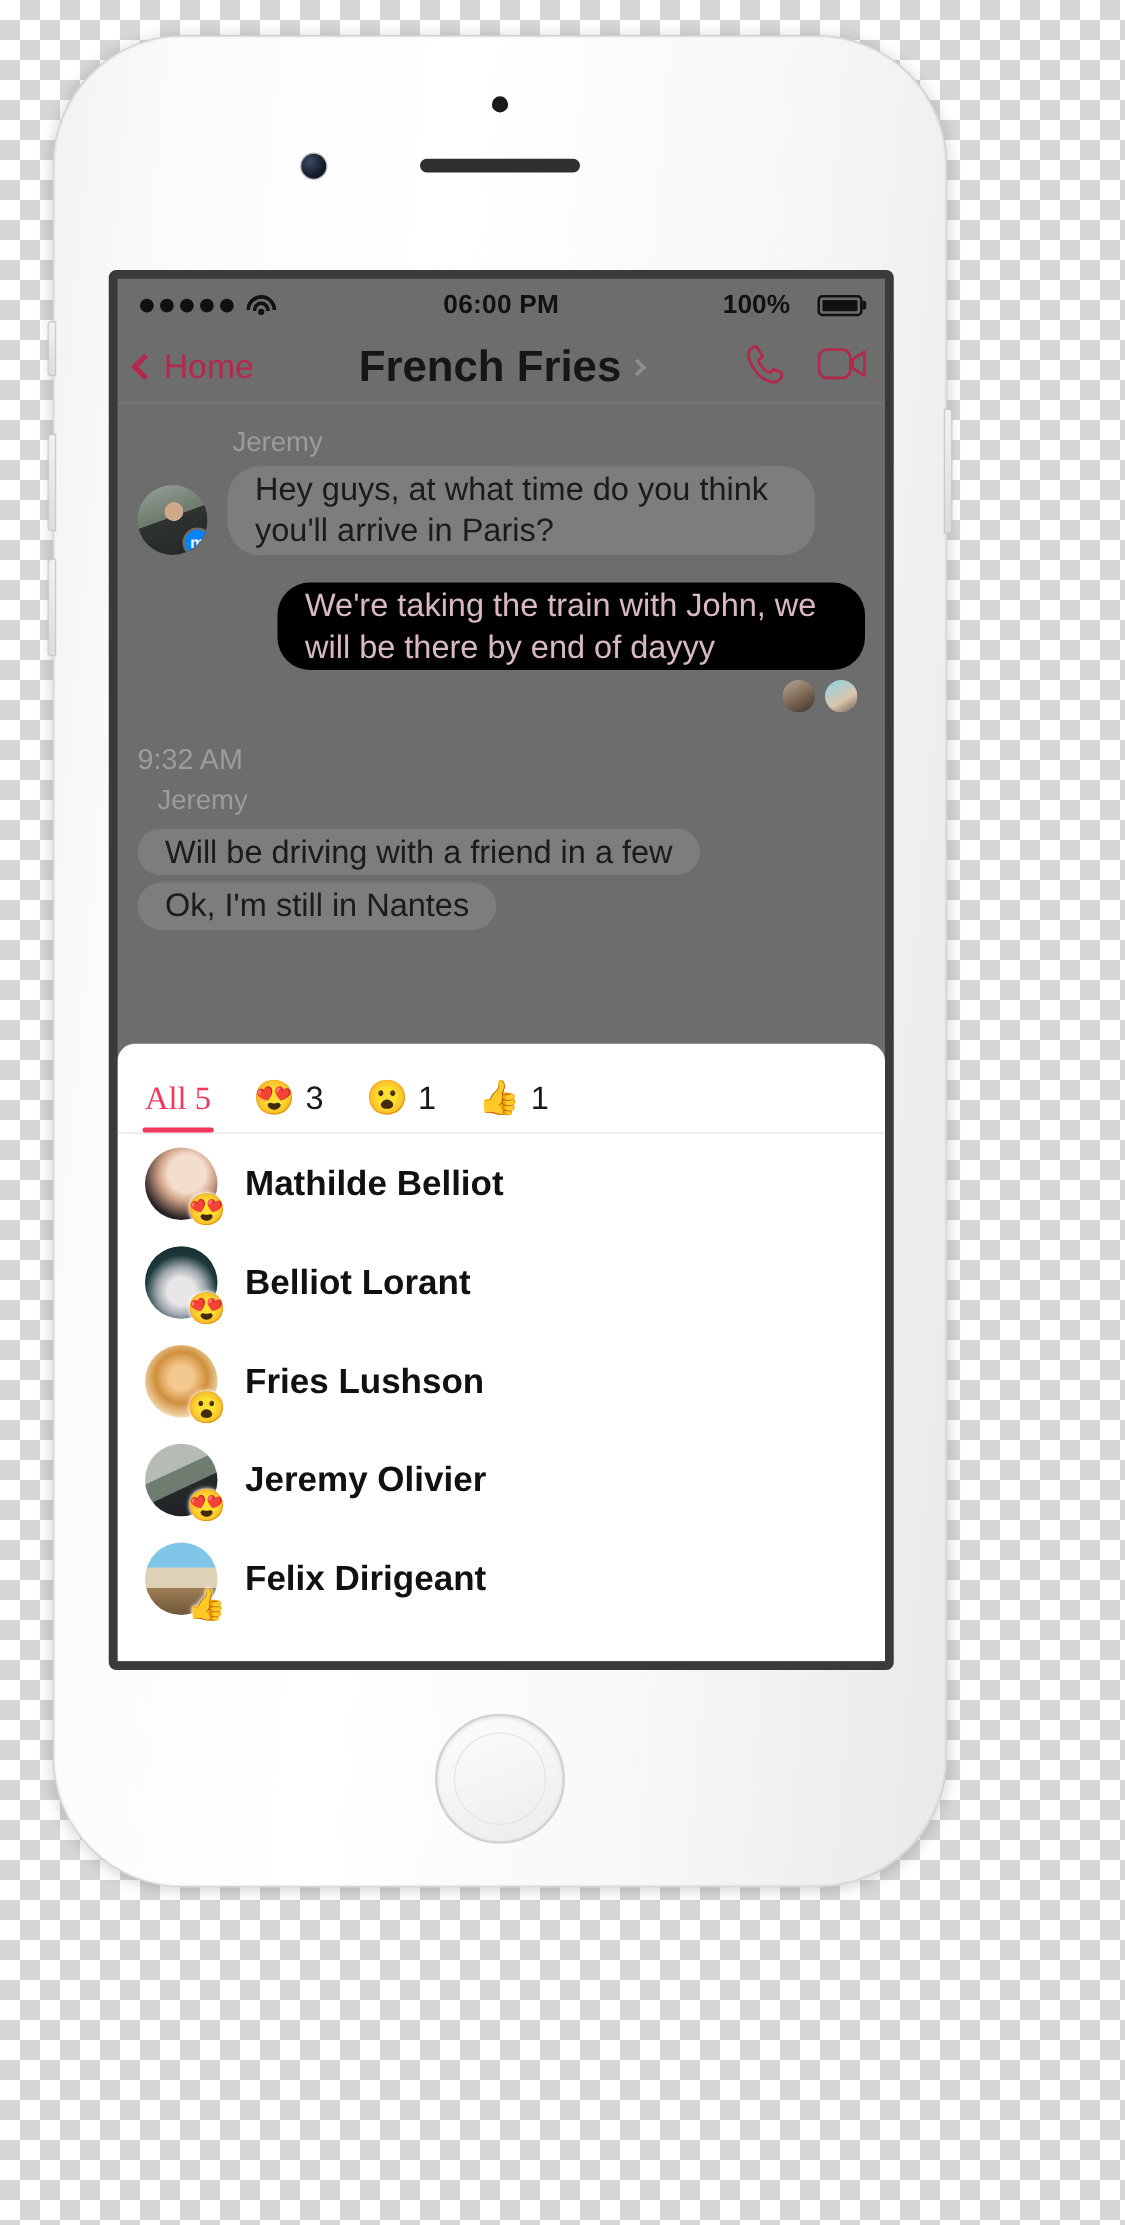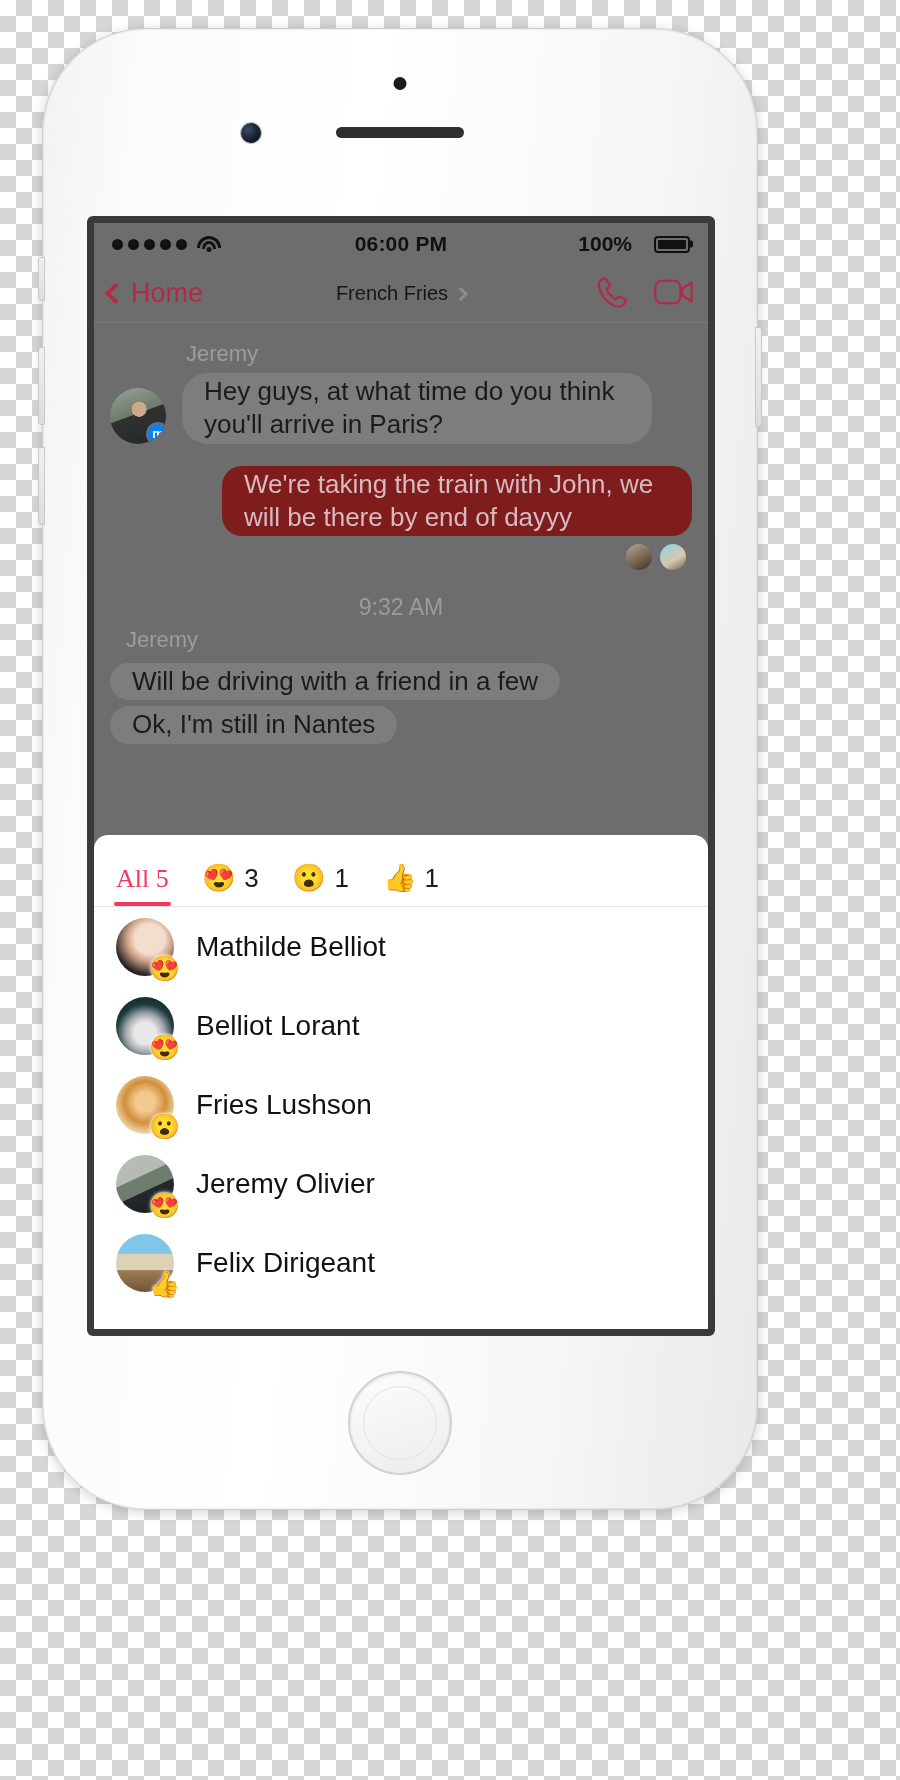--- a/index.html
+++ b/index.html
@@ -143,21 +143,21 @@
   #chev-left {
     width: 15px; height: 15px;
     border-left: 4px solid #b3294a; border-bottom: 4px solid #b3294a;
     transform: rotate(45deg);
     margin-right: 1px;
   }
   #nav-title-wrap {
     position: absolute; left: 50%; transform: translateX(-50%);
     display: flex; align-items: baseline; gap: 8px;
   }
-  #nav-title { font-size: 20px; font-weight: normal; color: #161616; }
+  #nav-title { font-size: 35px; font-weight: bold; color: #161616; }
   #nav-title-chevron {
     width: 10px; height: 10px;
     border-right: 3px solid #8d8d8d; border-top: 3px solid #8d8d8d;
     transform: rotate(45deg);
     align-self: center;
   }
   #nav-actions { margin-left: auto; display: flex; align-items: center; gap: 24px; }
   .nav-icon { color: #b3294a; display: block; }
 
   
@@ -191,35 +191,35 @@
   }
 
   .bubble {
     border-radius: 26px;
     padding: 2px 22px;
     font-size: 26px;
     line-height: 1.28;
     max-width: 470px;
   }
   .bubble.in  { background: #7d7d7d; color: #1b1b1b; }
-  .bubble.out { background: #7f1d1d; color: #d8b9c1; border-radius: 20px; }
+  .bubble.out { background: #000000; color: #d8b9c1; }
 
   .reactors {
     display: flex; justify-content: flex-end; gap: 4px;
     margin: 6px 4px 0 0;
   }
   .reactors .mini {
     width: 30px; height: 30px; border-radius: 50%;
     border: 2px solid #6d6d6d;
   }
   .mini.m1 { background: linear-gradient(150deg,#b9a796,#7a6552 55%,#3d3228); }
   .mini.m2 { background: linear-gradient(150deg,#8fd3e8,#d8c6ae 60%,#6d5b4b); }
 
   #timestamp {
-    text-align: center; color: #9c9c9c; font-size: 23px;
+    color: #9c9c9c; font-size: 23px;
     margin: 22px 0 4px 0;
   }
 
   
   #reaction-sheet {
     position: absolute; left: 0; right: 0; bottom: 0;
     height: 494px;
     background: #ffffff;
     border-radius: 14px 14px 0 0;
     overflow: hidden;
@@ -252,21 +252,21 @@
   }
   .reactor-avatar {
     width: 58px; height: 58px; border-radius: 50%;
     flex: 0 0 58px; margin-right: 22px; position: relative;
   }
   .ra-emoji {
     position: absolute; right: -7px; bottom: -5px;
     font-size: 25px; line-height: 1;
     text-shadow: 0 0 2px #fff, 0 0 4px #fff;
   }
-  .reactor-name { font-size: 28px; color: #111; }
+  .reactor-name { font-size: 28px; color: #111; font-weight: bold; }
 
   .av-mathilde { background: radial-gradient(circle at 58% 36%, #f3ddcc 0 30%, #cfa287 45%, #2a2326 72%, #151214 100%); }
   .av-roxane   { background: radial-gradient(circle at 50% 62%, #e8e6e6 0 24%, #9fa6ad 42%, #1d3a3c 62%, #101b20 100%); }
   .av-john     { background: radial-gradient(circle at 50% 45%, #f4c98f 0 22%, #d08f3c 48%, #f7e6c6 78%, #fffdf6 100%); }
   .av-jeremy   { background: linear-gradient(155deg, #b6bbb6 0 38%, #6e7d6f 39% 58%, #26292b 59%, #1a1c1e 100%); }
   .av-felix    { background: linear-gradient(180deg, #7fc6e8 0 34%, #ded2b6 35% 62%, #9d7d55 63%, #6e5637 100%); }
 </style>
 </head>
 <body>
 

